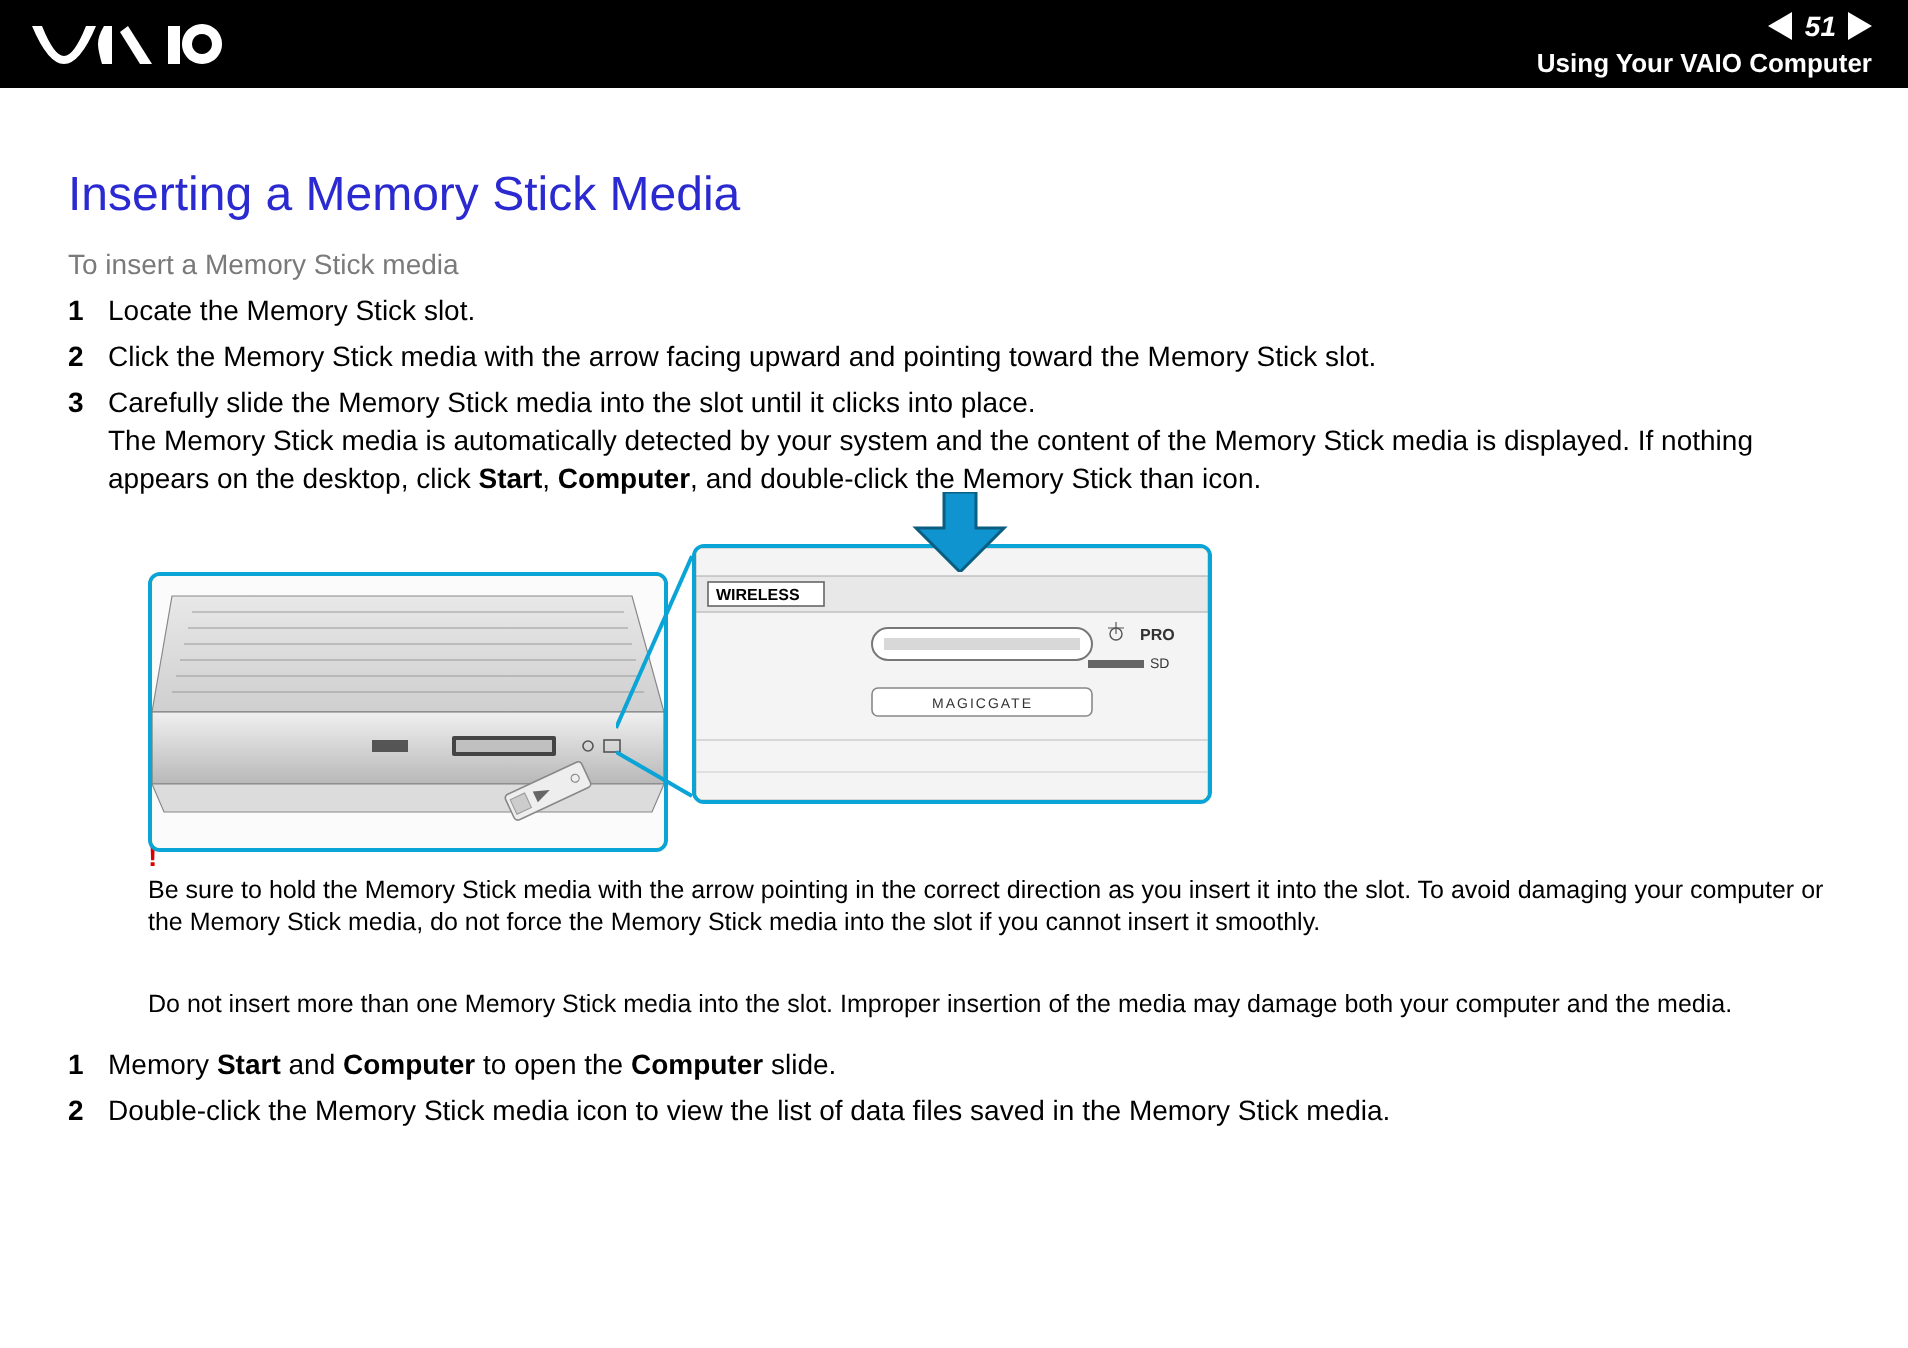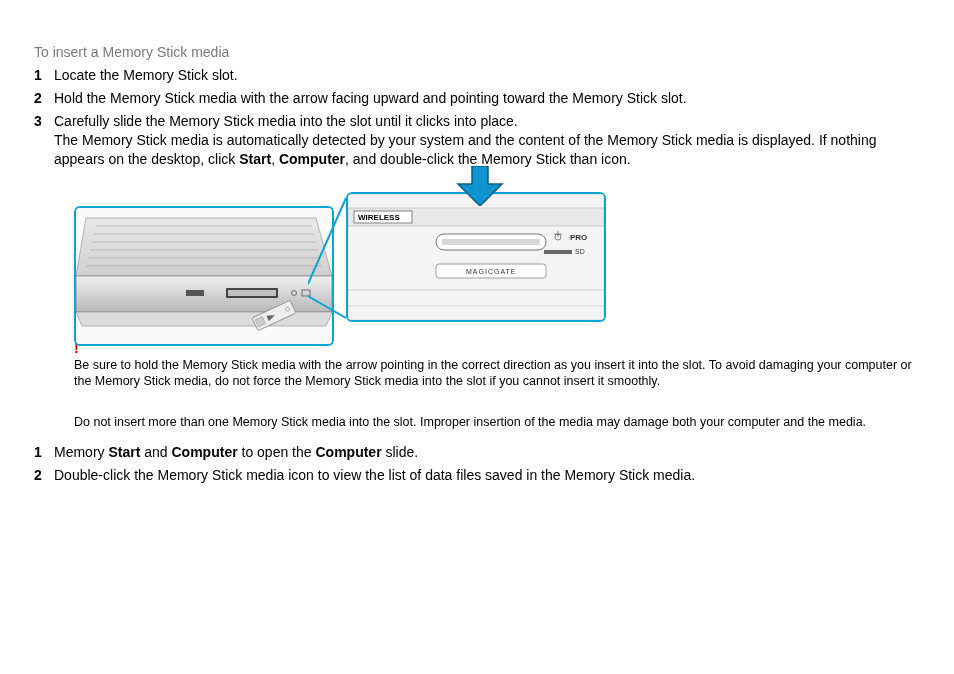--- a/index.html
+++ b/index.html
@@ -39,32 +39,54 @@
   .warn-text { font-size: 12.5px; line-height: 1.25; margin-top: 2px; }
   .note { margin-left: 40px; font-size: 12.5px; margin-top: 25px; margin-bottom: 14px; }
 
   .arrow-down-big { fill: #1094d0; }
 </style>
 </head>
 <body>
 
 <div class="page">
 
+  <div class="header">
+    <div class="logo">
+      <svg width="110" height="24" viewBox="0 0 110 24">
+        <g fill="#fff">
+          <path d="M0 3 Q 8 22 16 22 Q 24 22 32 3 L 27 3 Q 21 18 16 18 Q 11 18 5 3 Z"></path>
+          <path d="M40 3 L 40 22 L 35 22 Q 33 15 33 12 Q 33 8 36 3 Z"></path>
+          <rect x="68" y="3" width="6" height="19"></rect>
+          <path d="M85 2 A 10 10 0 1 0 85.01 2 Z M85 7 A 5 5 0 1 1 84.99 7 Z"></path>
+          <path d="M48 3 L 60 22 L 54 22 L 44 6 Z"></path>
+        </g>
+      </svg>
+    </div>
+    <div class="hdr-right">
+      <div class="pager">
+        <div class="arrow arrow-left"></div>
+        <div class="page-num">51</div>
+        <div class="arrow arrow-right"></div>
+      </div>
+      <div class="section-label">Using Your VAIO Computer</div>
+    </div>
+  </div>
 
   <div class="body">
+    <h1 class="title">Inserting a Memory Stick Media</h1>
 
     <h2 class="sub">To insert a Memory Stick media</h2>
     <ol class="steps">
       <li>
         <span class="num">1</span>
         <span class="txt">Locate the Memory Stick slot.</span>
       </li>
       <li>
         <span class="num">2</span>
-        <span class="txt">Hold the Memory Stick media with the arrow facing upward and pointing toward the Memory Stick slot.</span>
+        <span class="txt">Click the Memory Stick media with the arrow facing upward and pointing toward the Memory Stick slot.</span>
       </li>
       <li>
         <span class="num">3</span>
         <span class="txt"><span style="white-space:pre-line">Carefully slide the Memory Stick media into the slot until it clicks into place.
 The Memory Stick media is automatically detected by your system and the content of the Memory Stick media is displayed. If nothing appears on the desktop, click </span><b>Start</b><span>, </span><b>Computer</b><span>, and double-click the Memory Stick than icon.</span></span>
       </li>
     </ol>
 
     <div class="figure-wrap">
       <div class="figure-row">

